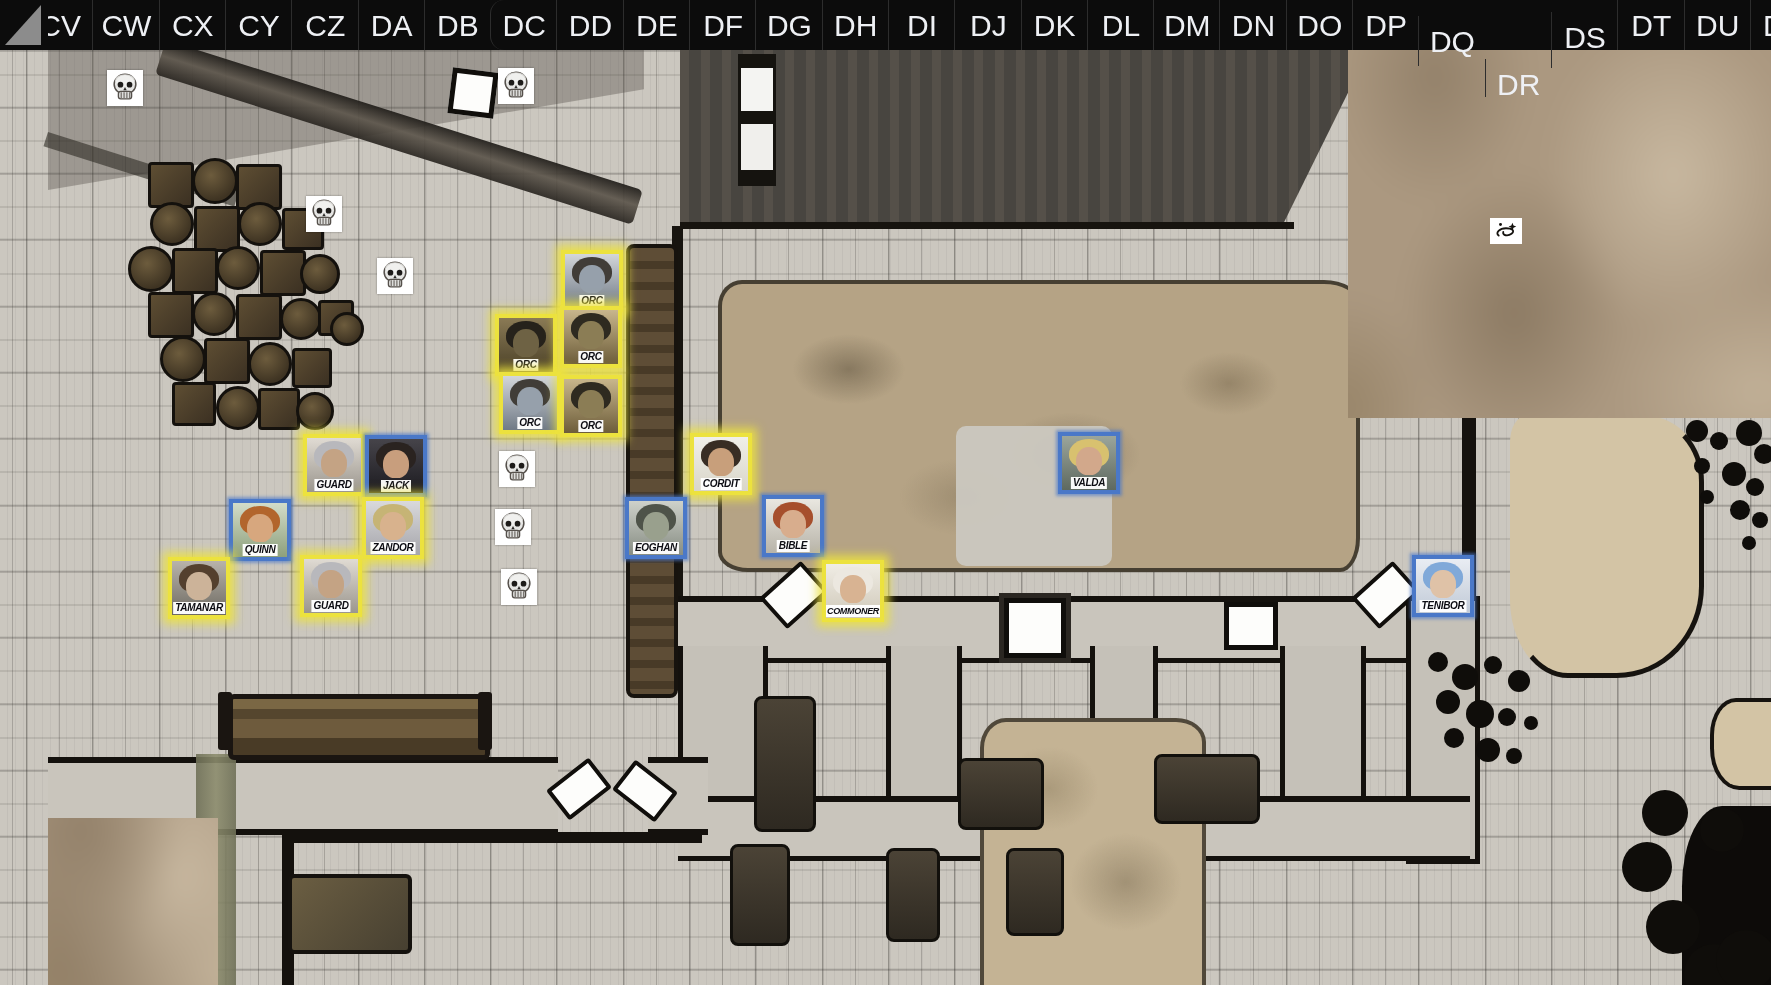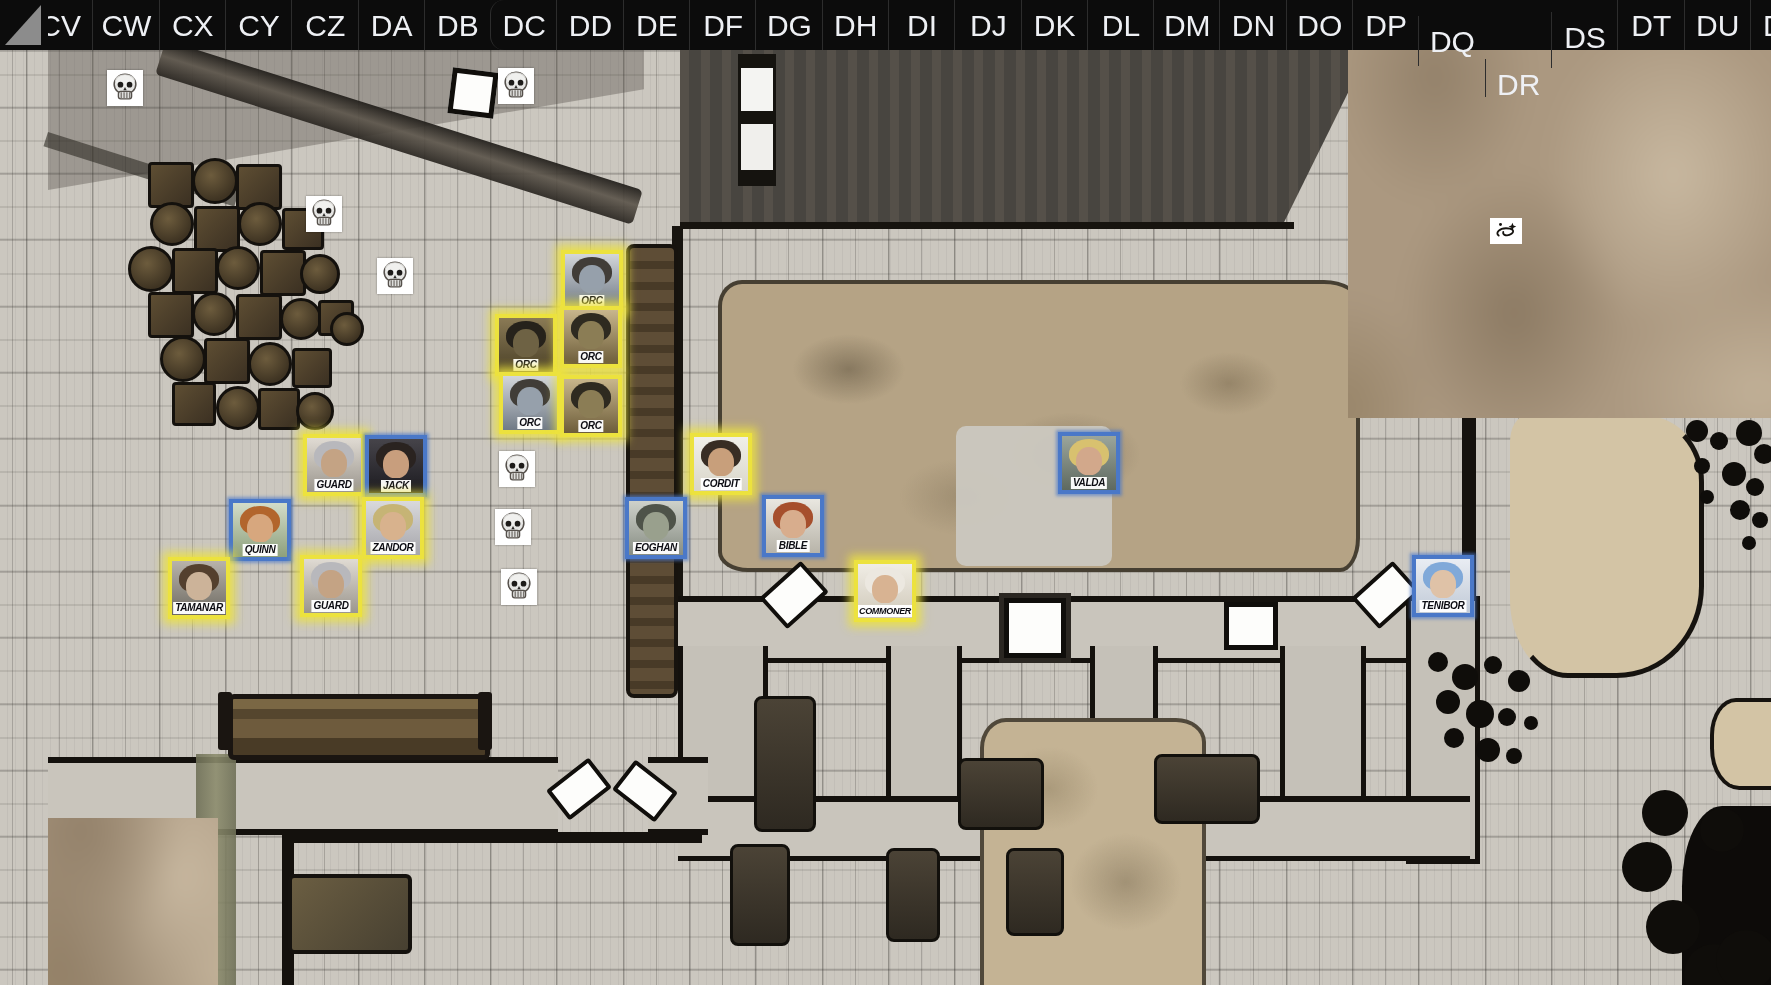--- a/index.html
+++ b/index.html
@@ -356,21 +356,21 @@
           <div class="t-label">EOGHAN</div>
         </div>
       </div>
       <div class="token ring-blue" style="position: absolute; left: 762px; top: 495px; width: 62px; height: 62px;">
         <div class="portrait" style="--bg1: #e9e7e0; --bg2: #b8b4a9; --hair: #a64f2c; --skin: #d8ad8d;">
           <div class="hair"></div>
           <div class="face"></div>
           <div class="t-label">BIBLE</div>
         </div>
       </div>
-      <div class="token ring-yellow" style="position: absolute; left: 822px; top: 560px; width: 62px; height: 62px; margin-left: 32px;">
+      <div class="token ring-yellow" style="position: absolute; left: 822px; top: 560px; width: 62px; height: 62px;">
         <div class="portrait" style="--bg1: #f0ede5; --bg2: #cfc8b9; --hair: #ece8e0; --skin: #d8b392;">
           <div class="hair"></div>
           <div class="face"></div>
           <div class="t-label" style="font-size: 9px;">COMMONER</div>
         </div>
       </div>
       <div class="token ring-blue" style="position: absolute; left: 1058px; top: 432px; width: 62px; height: 62px;">
         <div class="portrait" style="--bg1: #9ba59b; --bg2: #5e6960; --hair: #d8c16f; --skin: #d2a88b;">
           <div class="hair"></div>
           <div class="face"></div>

